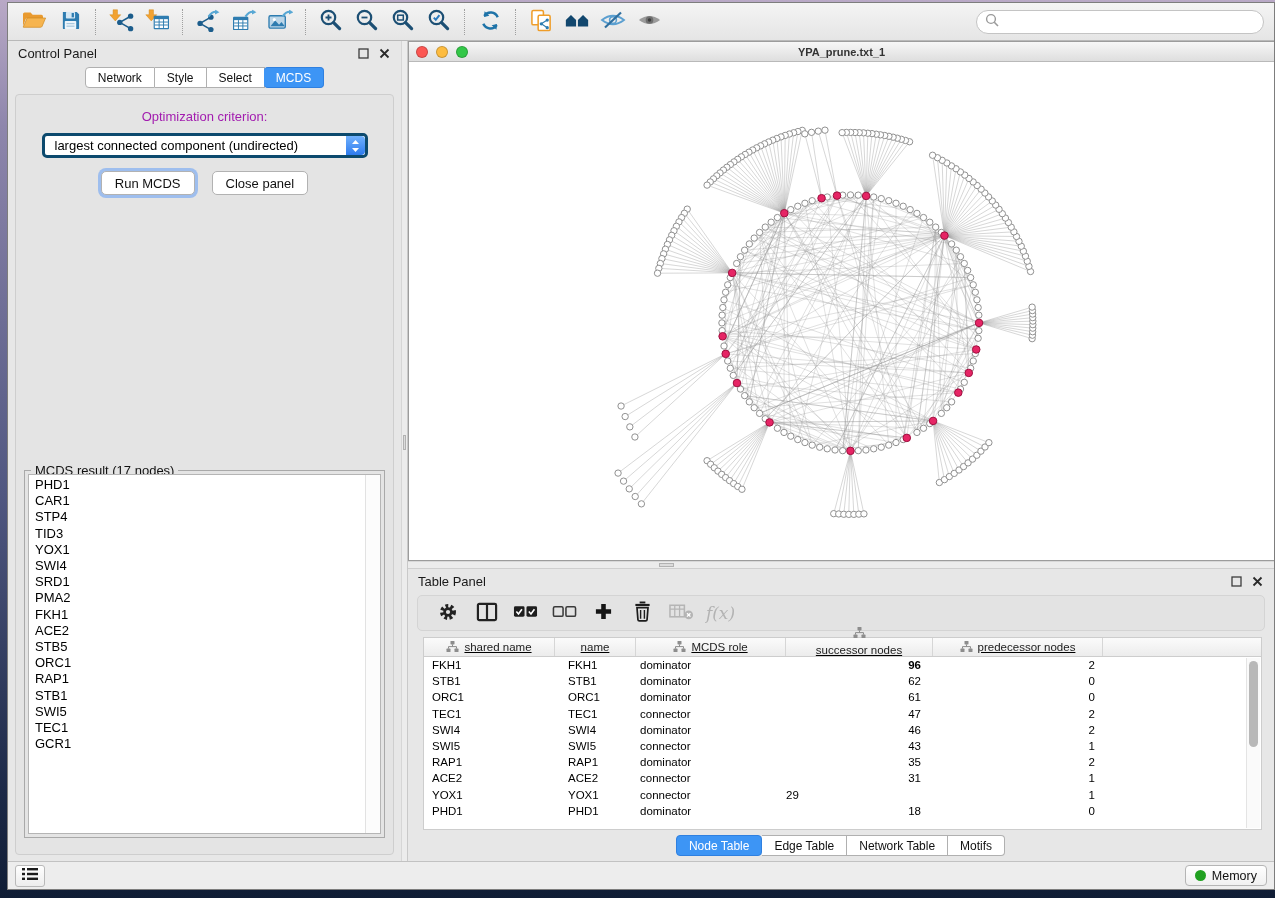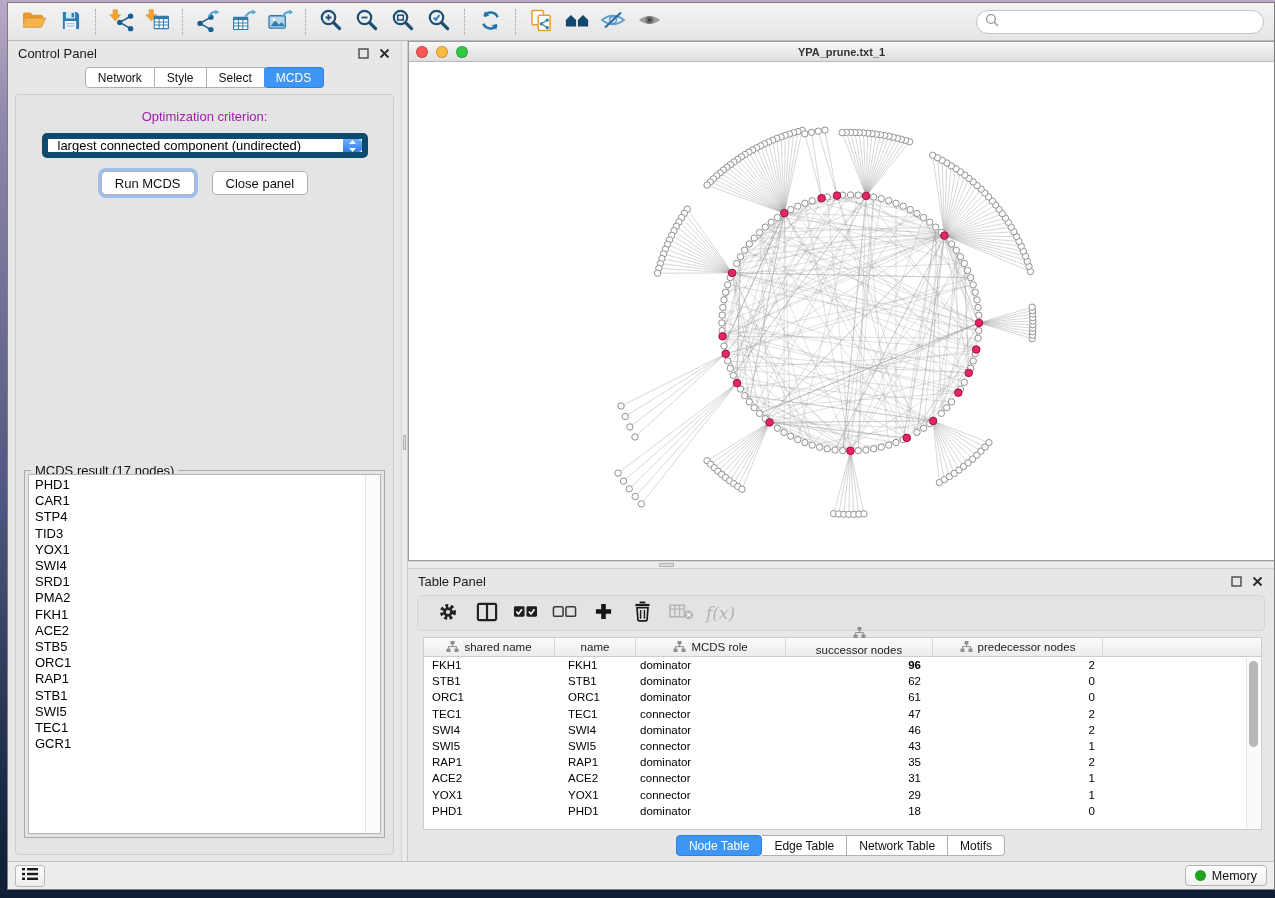--- a/index.html
+++ b/index.html
@@ -34,21 +34,21 @@
   .cp-tabs { justify-content:center; margin:1px 0 6px; flex:0 0 auto; }
   .seg-btn { font:12px "Liberation Sans",sans-serif; height:21px; padding:0 12px; background:#fff;
     border:1px solid #b0b0b0; border-left:none; color:#111; }
   .seg-btn:first-child { border-left:1px solid #b0b0b0; border-radius:4px 0 0 4px; }
   .seg-btn:last-child { border-radius:0 4px 4px 0; }
   .seg-btn.active { color:#fff; border-radius:4px; margin-left:-1px; position:relative; }
 
   .cp-body { flex:1; margin:0 7px 6px; border:1px solid #cecece; border-radius:4px; background:#e4e4e4;
     display:flex; flex-direction:column; align-items:center; padding:14px 8px 16px; min-height:0; }
   .opt-label { font-size:13px; color:#a21caf; }
-  .select { margin-top:9px; width:326px; height:25px; background:#fff; border:6px solid #0c4a6e;
+  .select { margin-top:9px; width:326px; height:25px; background:#fff; border:3px solid #0c4a6e;
     border-radius:5px; display:flex; align-items:center; overflow:hidden; }
   .sel-text { flex:1; padding-left:10px; font-size:13px; white-space:nowrap; color:#000; }
   .stepper { width:19px; align-self:stretch; background:linear-gradient(#70b1fd,#2e7bee);
     display:flex; align-items:center; justify-content:center; border-radius:0 4px 4px 0; flex:0 0 auto; }
   .btn-row { display:flex; gap:17px; margin-top:13px; }
   .pbtn { height:24px; padding:0 13px; background:#fff; border:1px solid #b2b2b2; border-radius:5px;
     font:13px "Liberation Sans",sans-serif; color:#111; }
   .focusring { box-shadow:0 0 0 3px rgba(101,158,245,.55); }
 
   .fieldset { margin-top:auto; width:100%; height:368px; border:1px solid #a9a9a9; position:relative; flex:0 0 auto; }
@@ -75,21 +75,21 @@
   .nw-canvas { flex:1; position:relative; }
   .nw-canvas svg { position:absolute; inset:0; width:100%; height:100%; }
 
   
   .tpanel { height:292px; flex:0 0 auto; display:flex; flex-direction:column; background:#e7e7e7; }
   .tp-toolbar { margin:1px 9px 6px 9px; height:36px; background:#e3e3e3; border:1px solid #d4d4d4; border-radius:5px;
     display:flex; align-items:center; padding:0 10px; flex:0 0 auto; }
   .tpb { width:39px; height:30px; background:none; border:none; display:flex; align-items:center; justify-content:center; padding:0; }
   .fx { font:italic 17px "DejaVu Serif",serif; color:#b3b3b3; }
   .ttable { flex:1; margin:0 12px 0 15px; display:flex; flex-direction:column; min-height:0; }
-  .thead { height:20px; display:flex; background:linear-gradient(#fbfbfb,#ececec); border:1px solid #cdcdcd; flex:0 0 auto; }
+  .thead { height:20px; display:flex; background:linear-gradient(#fbfbfb,#ececec); border:1px solid #cdcdcd; flex:0 0 auto;text-decoration:underline; }
   .th { display:flex; align-items:center; justify-content:center; gap:5px; font-size:11.5px; color:#222;
     border-right:1px solid #d6d6d6; height:100%; }
   .th.fill { flex:1; border-right:none; }
   .tbody { flex:1; background:#fff; border:1px solid #cdcdcd; border-top:none; position:relative; overflow:hidden; }
   .tr { height:16.2px; display:flex; align-items:center; }
   .td { font-size:11.5px; color:#000; white-space:nowrap; overflow:hidden; }
   .sb-track { position:absolute; top:1px; right:1px; bottom:1px; width:14px; background:#fafafa; border-left:1px solid #e4e4e4; }
   .sb-thumb { position:absolute; top:3px; left:2px; width:9px; height:86px; background:#b8b8b8; border-radius:5px; }
   .tp-tabs { justify-content:center; margin:5px 0; flex:0 0 auto; }
 
@@ -1168,21 +1168,21 @@
                     <div class="td" style="width: 131px; padding-left: 8px;">ACE2</div>
                     <div class="td" style="width: 81px; padding-left: 13px;">ACE2</div>
                     <div class="td" style="width: 150px; padding-left: 4px;">connector</div>
                     <div class="td" style="width: 147px; text-align: right; padding-right: 12px;">31</div>
                     <div class="td" style="width: 170px; text-align: right; padding-right: 8px;">1</div>
                   </div>
                   <div class="tr">
                     <div class="td" style="width: 131px; padding-left: 8px;">YOX1</div>
                     <div class="td" style="width: 81px; padding-left: 13px;">YOX1</div>
                     <div class="td" style="width: 150px; padding-left: 4px;">connector</div>
-                    <div class="td" style="width: 147px; text-align: right; padding-right: 12px;">29</div>
+                    <div class="td" style="width: 147px; text-align: left; padding-right: 12px;">29</div>
                     <div class="td" style="width: 170px; text-align: right; padding-right: 8px;">1</div>
                   </div>
                   <div class="tr">
                     <div class="td" style="width: 131px; padding-left: 8px;">PHD1</div>
                     <div class="td" style="width: 81px; padding-left: 13px;">PHD1</div>
                     <div class="td" style="width: 150px; padding-left: 4px;">dominator</div>
                     <div class="td" style="width: 147px; text-align: right; padding-right: 12px;">18</div>
                     <div class="td" style="width: 170px; text-align: right; padding-right: 8px;">0</div>
                   </div>
                 </div>

